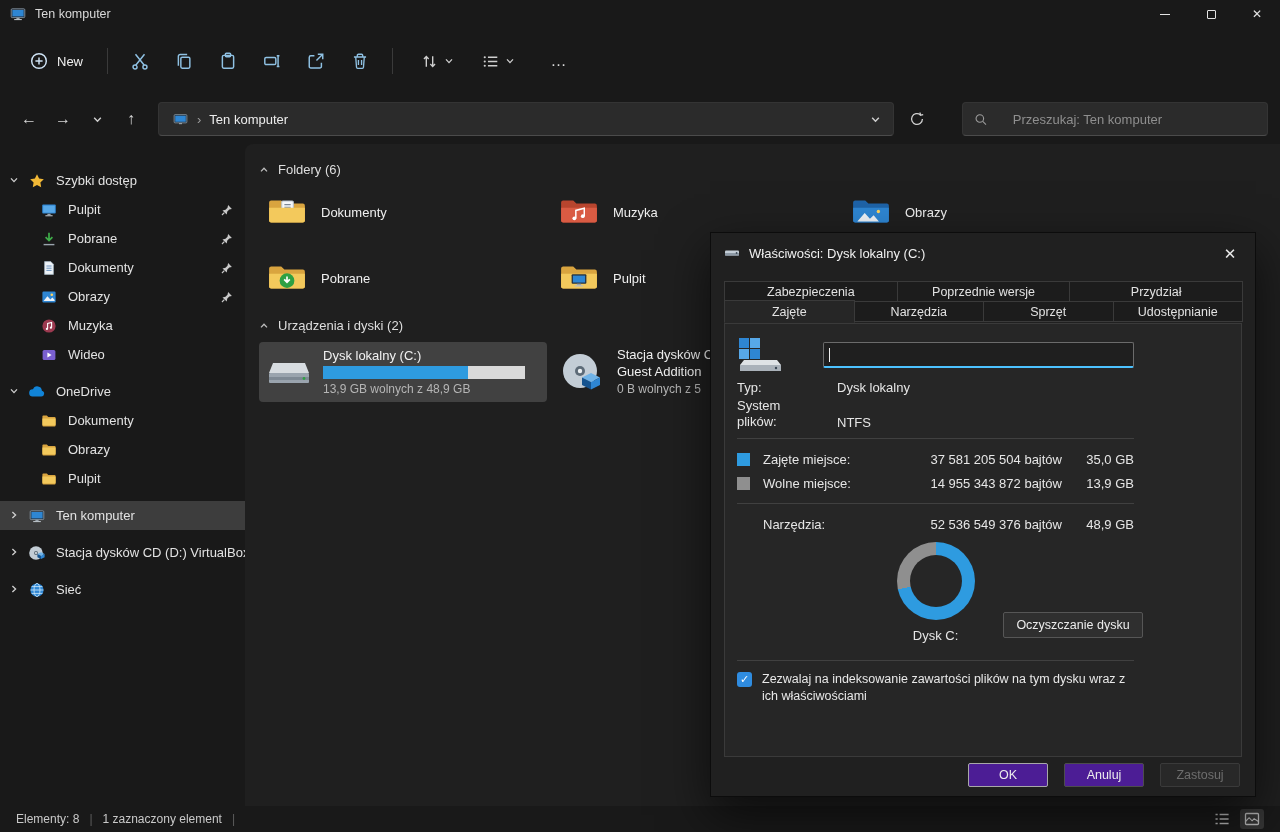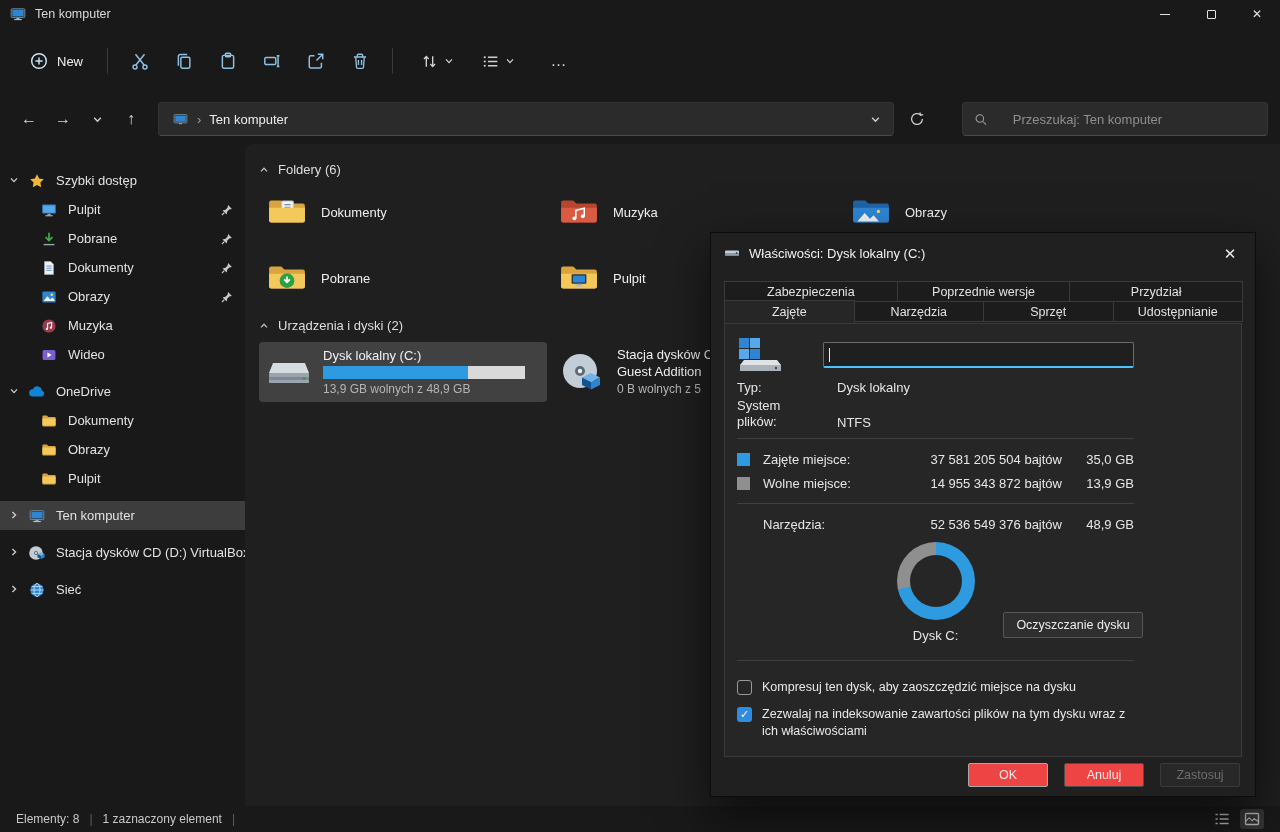--- a/index.html
+++ b/index.html
@@ -92,21 +92,21 @@
   .donut::after { content:""; position:absolute; inset:13px; border-radius:50%; background:#262626; }
   .chart-label { position:absolute; top:88px; left:0; width:100%; text-align:center; font-size:13px; color:#e6e6e6; }
   .cleanup-btn { position:absolute; right:-9px; top:72px; width:140px; height:26px; background:#2f2f2f; border:1px solid #565656; border-radius:2px; color:#ececec; font-size:12.5px; font-family:inherit; }
   .cb-row { display:flex; gap:10px; font-size:12.5px; line-height:1.35; align-items:flex-start; color:#e8e8e8; }
   .cb-row.first { margin-top:18px; }
   .cb-row.second { margin-top:10px; }
   .cb { width:15px; height:15px; border:1px solid #9a9a9a; border-radius:3px; background:transparent; flex:none; margin-top:1px; position:relative; }
   .cb.checked { border-color:transparent; }
   .cb.checked::after { content:"\2713"; position:absolute; inset:0; display:flex; align-items:center; justify-content:center; color:#fff; font-size:11px; font-weight:bold; }
   .dlg-buttons { position:absolute; right:15px; bottom:9px; display:flex; gap:16px; }
-  .dlg-btn { width:80px; height:24px; background:#ef4444; border:1px solid #4d4d4d; border-radius:2px; color:#ececec; font-size:12.5px; font-family:inherit; }
+  .dlg-btn { width:80px; height:24px; background:#4c1d95; border:1px solid #4d4d4d; border-radius:2px; color:#ececec; font-size:12.5px; font-family:inherit; }
   .dlg-btn.default { border-color:#a8a8a8; }
   .dlg-btn.disabled { color:#6e6e6e; background:#282828; border-color:#3a3a3a; }
 
   
   .statusbar { position:absolute; left:0; right:0; bottom:0; height:26px; display:flex; align-items:center; padding:0 16px; font-size:12px; color:#c9c9c9; background:#191919; gap:10px; }
   .sb-sep { color:#5d5d5d; }
   .sb-views { margin-left:auto; display:flex; gap:6px; }
   .sb-view-btn { width:24px; height:20px; display:flex; align-items:center; justify-content:center; border-radius:3px; }
   .sb-view-btn.active { background:#353535; }
 </style>
@@ -673,24 +673,20 @@
       </div>
 
       <div class="chart-wrap">
         <div class="donut" style="background: conic-gradient(rgb(46, 155, 224) 0%, rgb(46, 155, 224) 71.5%, rgb(143, 143, 143) 71.5%, rgb(143, 143, 143) 100%);"></div>
         <div class="chart-label">Dysk C:</div>
         <button class="cleanup-btn">Oczyszczanie dysku</button>
       </div>
 
       <hr class="sep">
 
-      <div class="cb-row first">
-        <span class="cb"></span>
-        <span>Kompresuj ten dysk, aby zaoszczędzić miejsce na dysku</span>
-      </div>
       <div class="cb-row second">
         <span class="cb checked" style="background: rgb(47, 140, 224);"></span>
         <span>Zezwalaj na indeksowanie zawartości plików na tym dysku wraz z ich właściwościami</span>
       </div>
     </div>
 
     <div class="dlg-buttons">
       <button class="dlg-btn default">OK</button>
       <button class="dlg-btn">Anuluj</button>
       <button class="dlg-btn disabled">Zastosuj</button>

